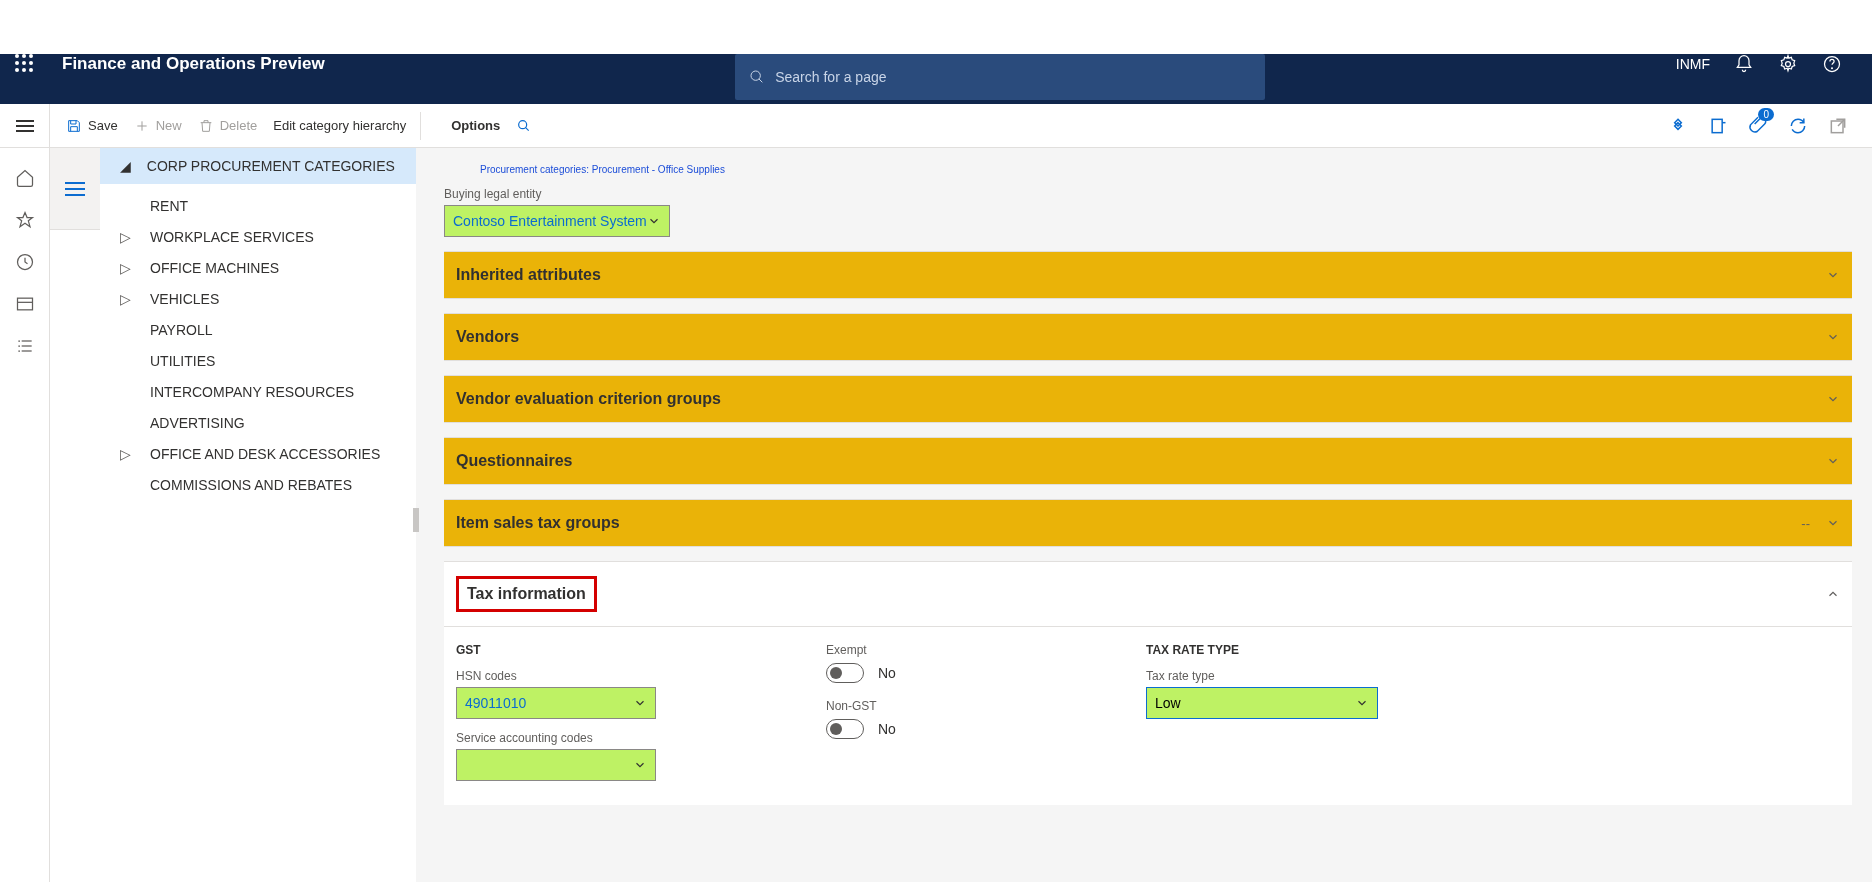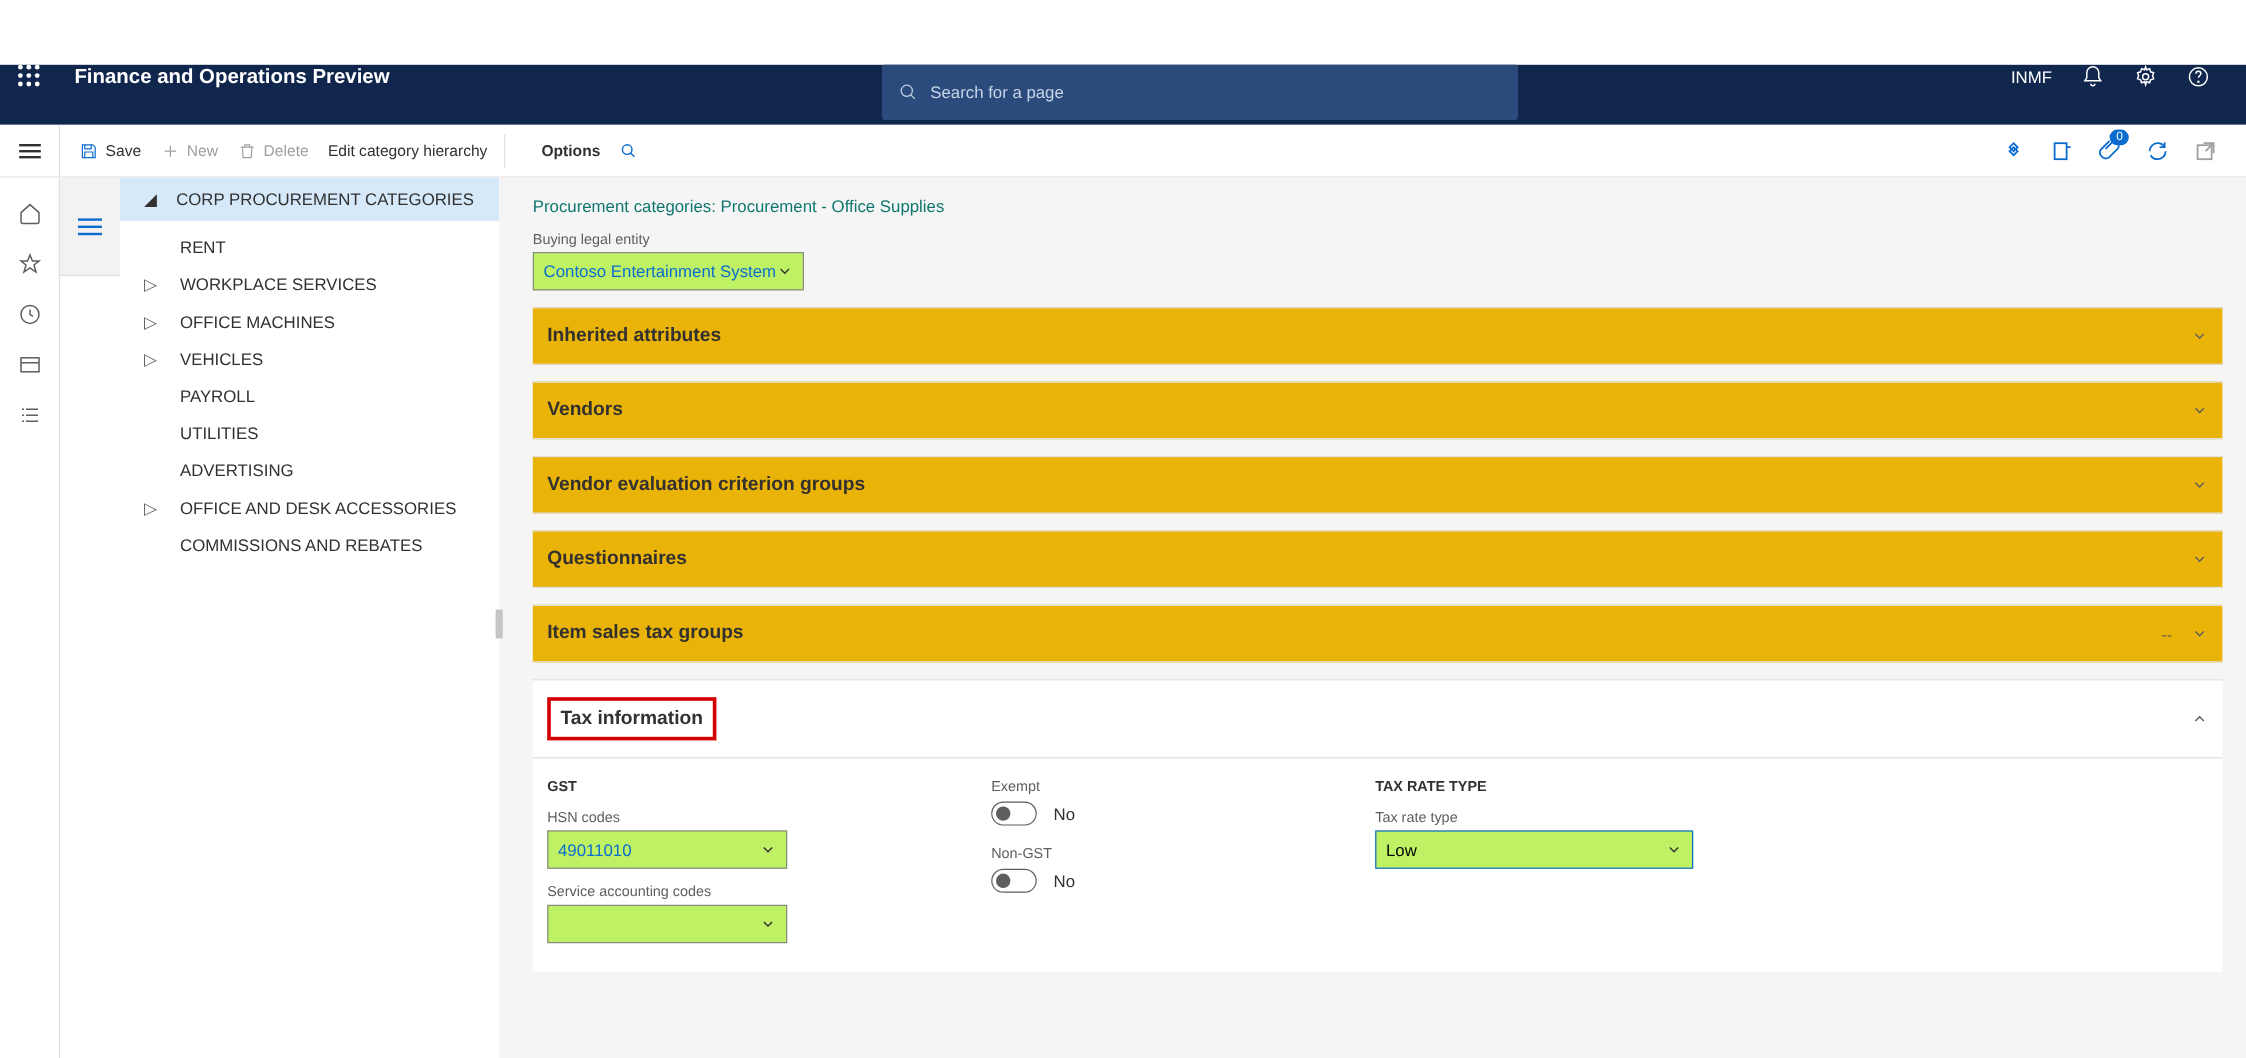--- a/index.html
+++ b/index.html
@@ -42,21 +42,21 @@
   .tree-header { background:#d6e9fb; height:36px; display:flex; align-items:center; padding-left:20px; font-size:14px; }
   .tree-header .arrow { margin-right:16px; }
   .tree-list { padding:6px 0; }
   .tree-item { height:31px; display:flex; align-items:center; font-size:14px; padding-left:20px; cursor:pointer; }
   .tree-item .exp { width:24px; color:#605e5c; }
   .tree-item .noexp { width:24px; }
 
   .main { position:absolute; top:148px; left:416px; right:0; bottom:0; background:#f5f5f5; padding:0; }
   .splitter { position:absolute; left:-3px; top:360px; width:6px; height:24px; background:#c8c6c4; }
   .main-inner { padding:16px 20px 10px 28px; background:#f5f5f5; }
-  .page-title { font-size:14px; color:#0f766e; margin-bottom:12px; }
+  .page-title { font-size:10px; color:#1d4ed8; margin-bottom:12px;margin-left:36px; }
   .field-label { font-size:12px; color:#605e5c; margin-bottom:4px; }
   .dropdown { display:inline-flex; align-items:center; border:1px solid #8a8886; background:#bef264; height:32px; padding:0 8px; min-width:200px; justify-content:space-between; }
   .dropdown .val { color:#0b6cd0; font-size:14px; }
   .dropdown .active { color:#000; font-size:14px; }
   .dropdown.blue-border { border-color:#0b6cd0; }
   .chev { width:14px; height:14px; }
 
   .section-bar { background:#eab308; border-top:1px solid #e1dfdd; border-bottom:1px solid #e1dfdd; margin-top:14px; padding:14px 12px; display:flex; align-items:center; justify-content:space-between; }
   .section-bar:first-of-type { margin-top:16px; }
   .section-title { font-size:16px; font-weight:600; }
@@ -64,21 +64,21 @@
   .tax-section { background:#fff; border-top:1px solid #e1dfdd; margin-top:14px; }
   .tax-header { padding:14px 12px; display:flex; align-items:center; justify-content:space-between; }
   .tax-header .boxed { border:3px solid #d40000; padding:6px 8px; display:inline-block; }
   .tax-body { padding:16px 12px 24px 12px; display:flex; gap:100px; border-top:1px solid #e1dfdd; }
   .col { flex:0 0 auto; }
   .group-label { font-size:12px; font-weight:600; margin-bottom:12px; }
   .toggle-row { display:flex; align-items:center; gap:14px; margin-top:6px; margin-bottom:16px; }
   .toggle { width:38px; height:20px; border:1px solid #605e5c; border-radius:10px; position:relative; background:#fff; }
   .toggle .knob { position:absolute; left:3px; top:3px; width:12px; height:12px; border-radius:50%; background:#605e5c; }
   .small-dd { width:168px; }
-  .rate-dd { width:265px; }
+  .rate-dd { width:232px; }
   .spacer-12 { height:12px; }
   .dashes { color:#605e5c; margin-right:16px; }
 </style>
 </head>
 <body>
 
 <div class="top-white"></div>
 
 <div class="navbar">
   <div class="waffle">
@@ -253,20 +253,24 @@
         <span class="exp">▷</span>
         <span style="padding-left: 6px;">VEHICLES</span>
       </div>
       <div class="tree-item">
         <span class="noexp"></span>
         <span style="padding-left: 6px;">PAYROLL</span>
       </div>
       <div class="tree-item">
         <span class="noexp"></span>
         <span style="padding-left: 6px;">UTILITIES</span>
+      </div>
+      <div class="tree-item">
+        <span class="noexp"></span>
+        <span style="padding-left: 6px;">INTERCOMPANY RESOURCES</span>
       </div>
       <div class="tree-item">
         <span class="noexp"></span>
         <span style="padding-left: 6px;">ADVERTISING</span>
       </div>
       <div class="tree-item">
         <span class="exp">▷</span>
         <span style="padding-left: 6px;">OFFICE AND DESK ACCESSORIES</span>
       </div>
       <div class="tree-item">

